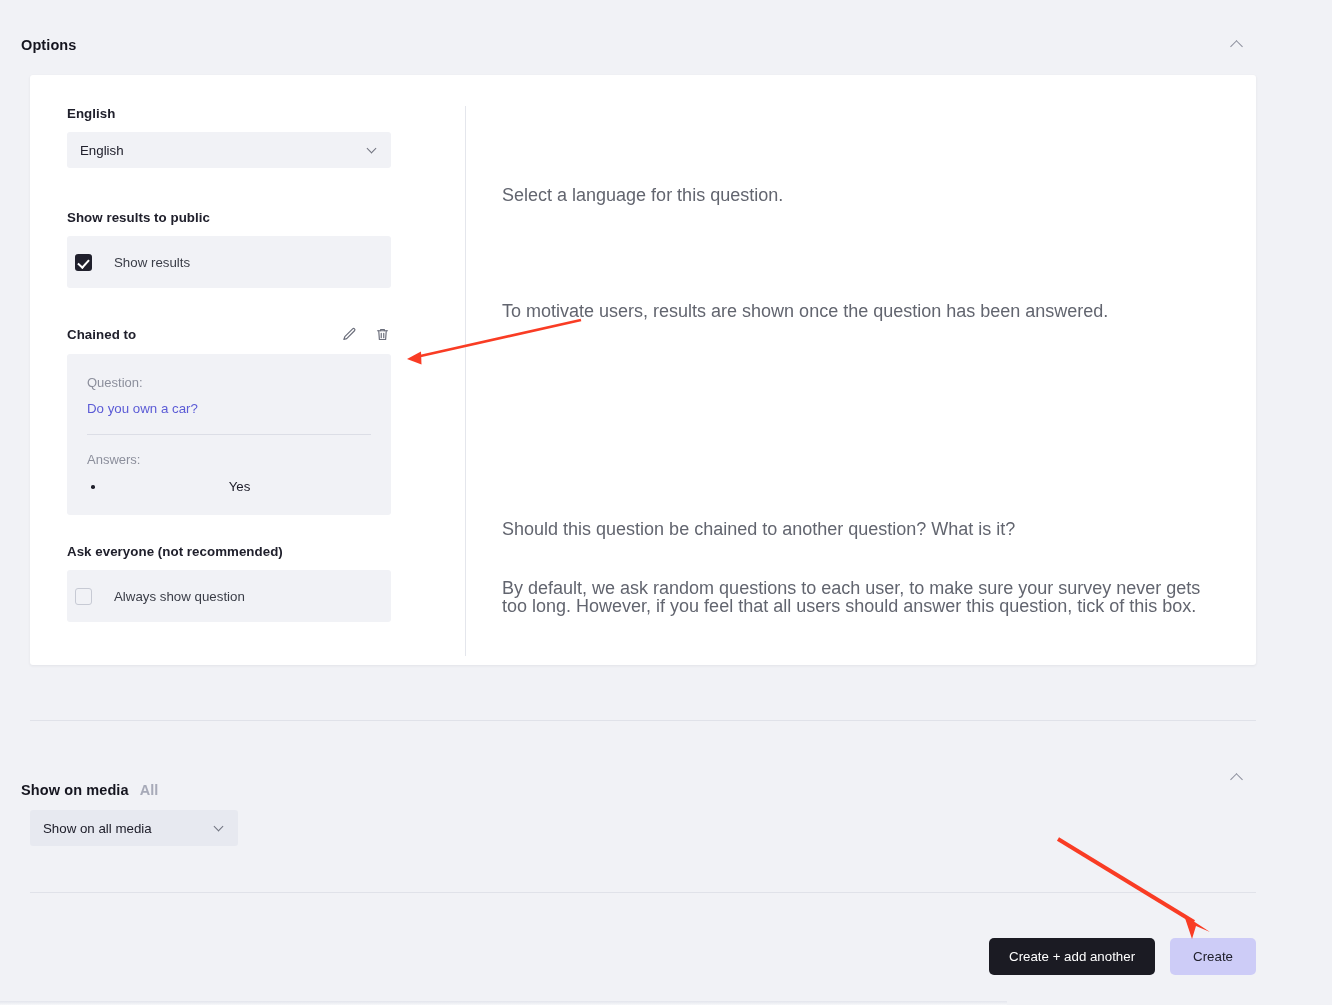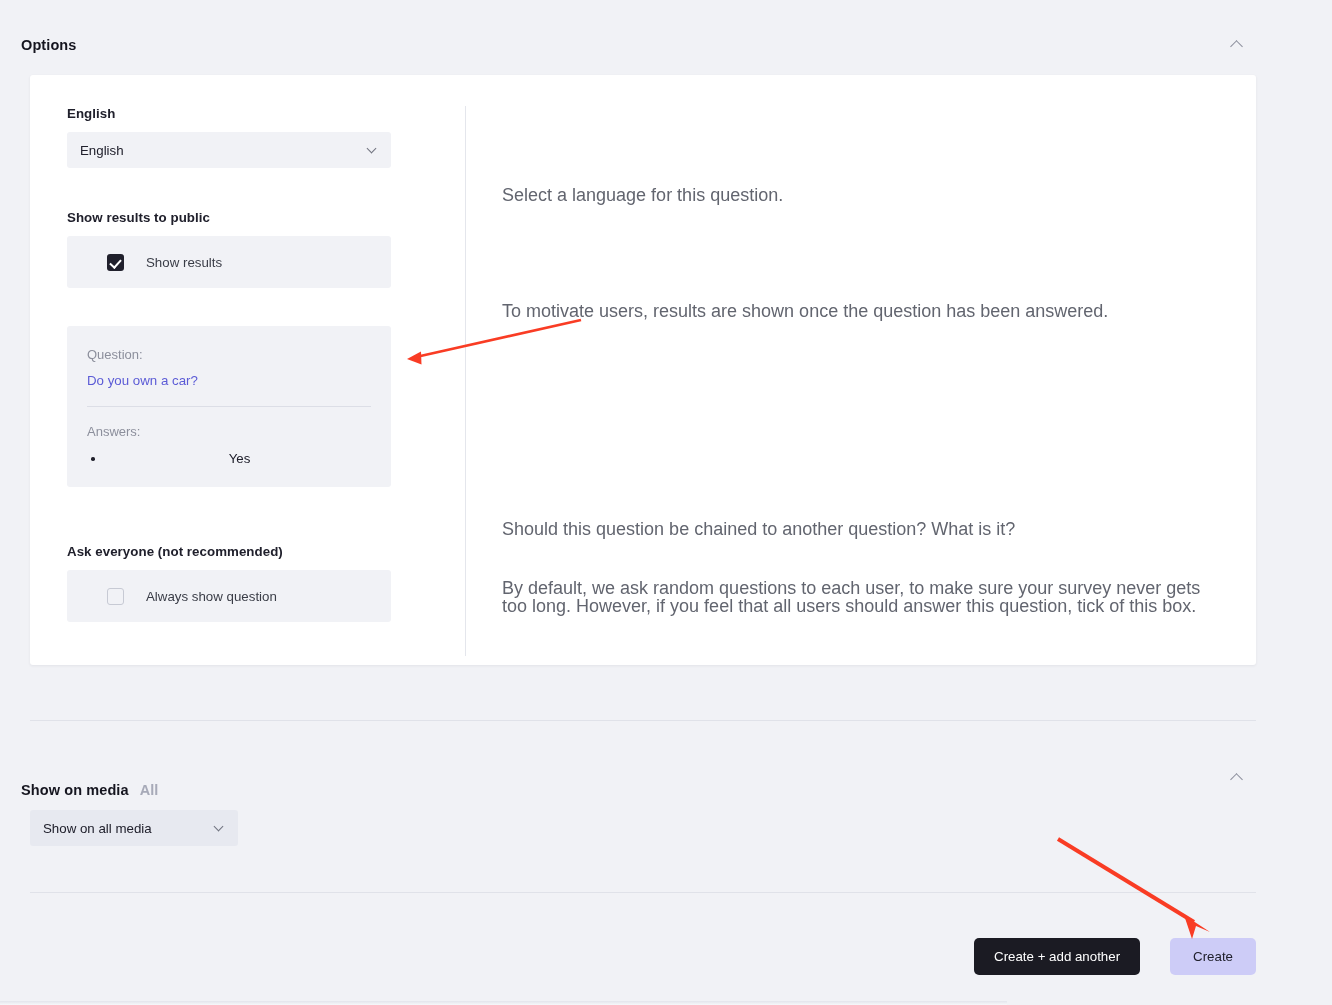--- a/index.html
+++ b/index.html
@@ -150,21 +150,21 @@
   }
 
   
   .check-ctl {
     height: 52px;
     background: #f1f2f6;
     border-radius: 3px;
     width: 324px;
     display: flex;
     align-items: center;
-    padding: 0 40px;
+    padding: 0 8px;
     cursor: pointer;
   }
   .cbox {
     width: 17px; height: 17px;
     border-radius: 3px;
     flex: 0 0 17px;
     position: relative;
   }
   .cbox.on {
     background: #20202c;
@@ -301,21 +301,20 @@
   }
   .btn-dark {
     background: #1b1b23;
     color: #ffffff;
     padding: 0 20px;
   }
   .btn-lilac {
     background: #cdccf7;
     color: #20202c;
     padding: 0 23px;
-    margin-left: 15px;
   }
 
   
   .annot {
     position: absolute;
     left: 0; top: 0;
     width: 1332px; height: 1005px;
     pointer-events: none;
   }
 
@@ -365,20 +364,38 @@
         </div>
       </div>
       <div class="row-divider"></div>
       <div class="row-right">
         <p class="help-text">To motivate users, results are shown once the question has been answered.</p>
       </div>
     </div>
 
     <div class="row" style="min-height:218px;">
       <div class="row-left">
+        <div class="label-with-actions">
+          <label class="field-label" style="margin-bottom:0;">Chained to</label>
+          <span class="icon-actions">
+            <button class="icon-btn">
+              <svg width="15" height="15" viewBox="0 0 24 24" fill="none" stroke="#6b6e7b" stroke-width="1.9" stroke-linecap="round" stroke-linejoin="round">
+                <path d="M17 3a2.1 2.1 0 0 1 3 3L7.5 18.5 3 20l1.5-4.5z"></path>
+              </svg>
+            </button>
+            <button class="icon-btn">
+              <svg width="15" height="15" viewBox="0 0 24 24" fill="none" stroke="#6b6e7b" stroke-width="1.9" stroke-linecap="round" stroke-linejoin="round">
+                <path d="M4 6h16"></path>
+                  <path d="M9 6V4h6v2"></path>
+                <path d="M6 6l1 14h10l1-14"></path>
+                <path d="M10 10v7M14 10v7"></path>
+              </svg>
+            </button>
+          </span>
+        </div>
         <div class="chain-panel">
           <div class="chain-key">Question:</div>
           <a class="chain-link">Do you own a car?</a>
           <div class="chain-hr"></div>
           <div class="chain-key">Answers:</div>
           <ul class="chain-list">
             <li>Yes</li>
           </ul>
         </div>
       </div>

